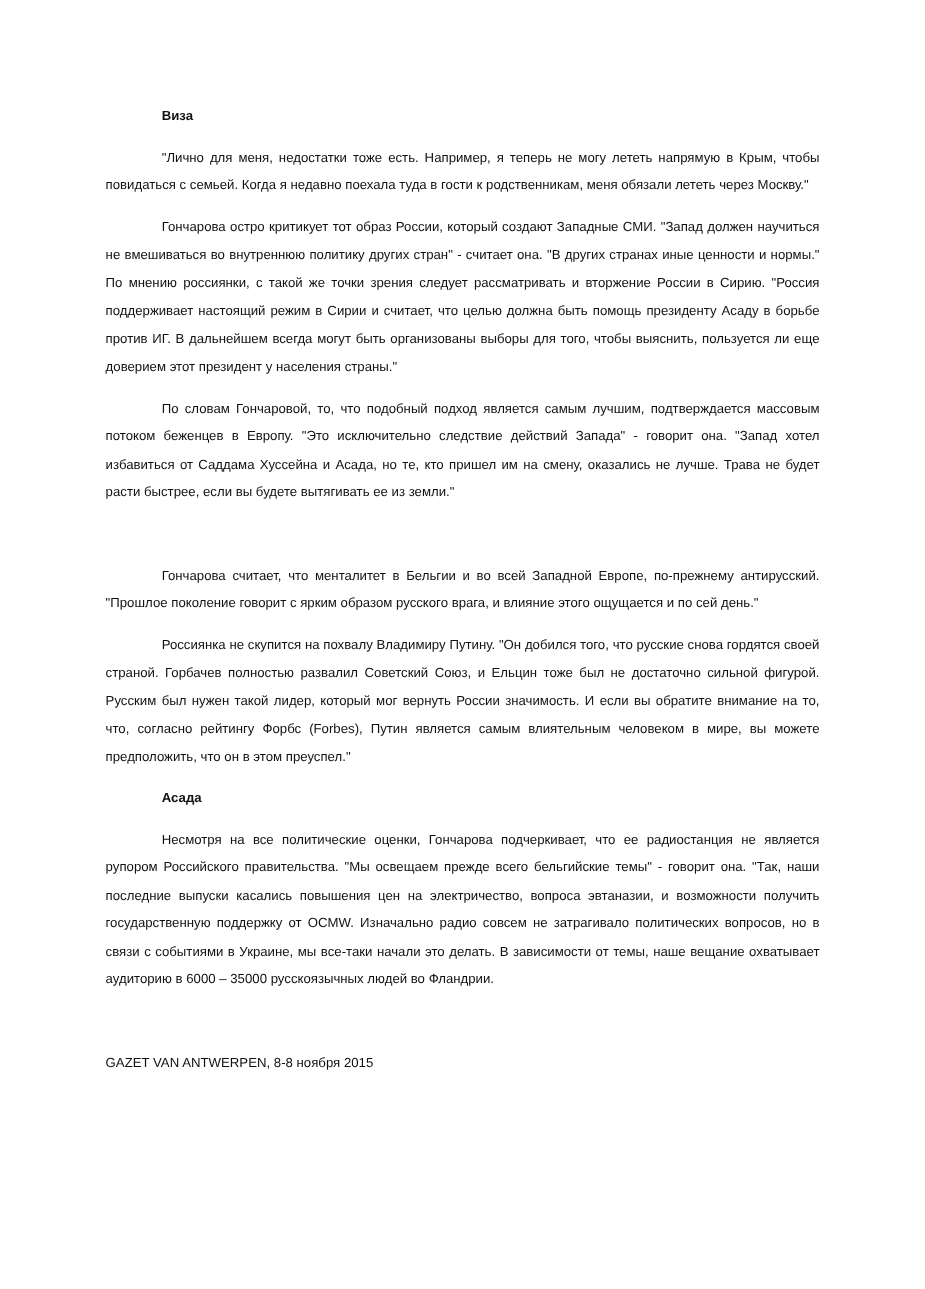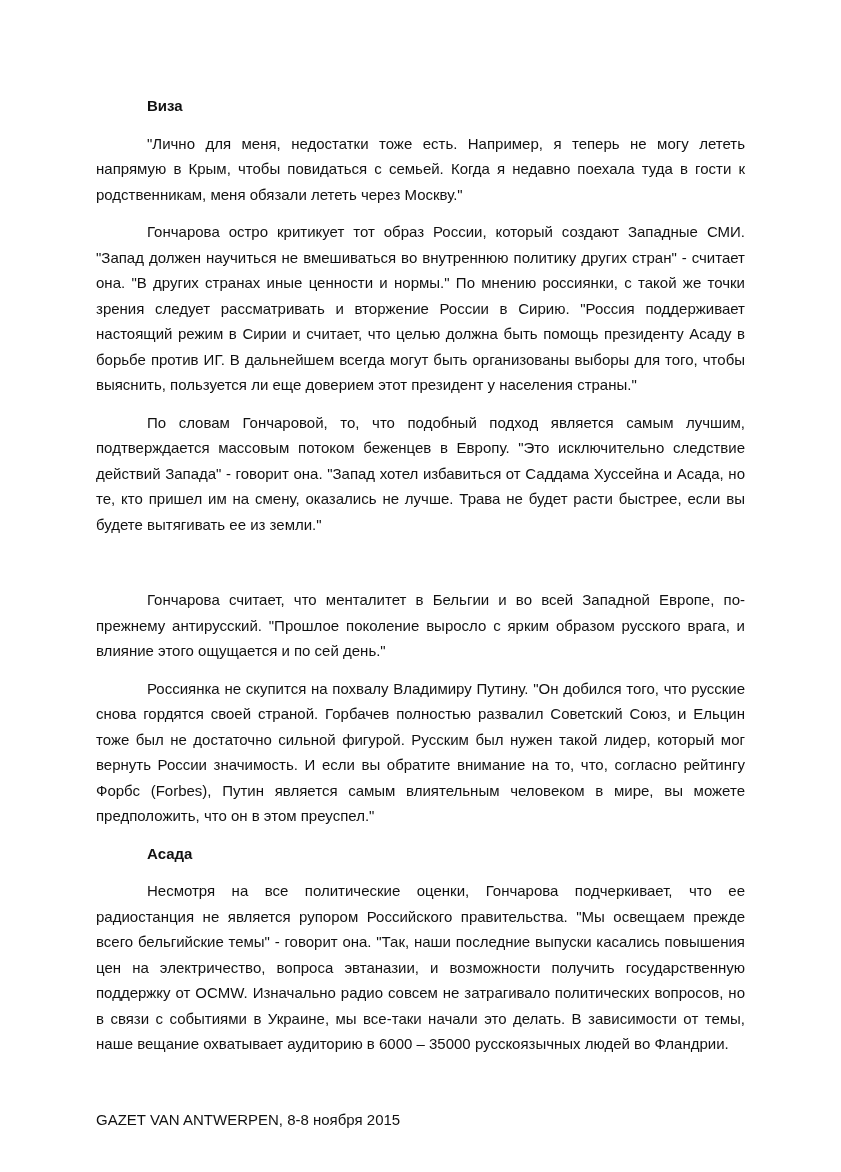--- a/index.html
+++ b/index.html
@@ -9,21 +9,21 @@
   }
   .page {
     position: relative;
     width: 841px;
     height: 1172px;
     margin: 0 auto;
     background: #ffffff;
     box-sizing: border-box;
     padding: 93px 96px 40px 96px;
     font-family: "Liberation Sans", sans-serif;
-    font-size: 15px;
+    font-size: 12px;
     line-height: 25.5px;
     color: #111111;
     overflow: hidden;
   }
   .page p {
     margin: 0 0 12px 0;
     text-align: justify;
     text-indent: 51px;
   }
   .page p.heading {
@@ -54,21 +54,21 @@
   <p class="heading">Виза</p>
 
   <p>"Лично для меня, недостатки тоже есть. Например, я теперь не могу лететь напрямую в Крым, чтобы повидаться с семьей. Когда я недавно поехала туда в гости к родственникам, меня обязали лететь через Москву."</p>
 
   <p>Гончарова остро критикует тот образ России, который создают Западные СМИ. "Запад должен научиться не вмешиваться во внутреннюю политику других стран" - считает она. "В других странах иные ценности и нормы." По мнению россиянки, с такой же точки зрения следует рассматривать  и вторжение России в Сирию.  "Россия поддерживает настоящий режим в Сирии и считает, что  целью должна быть помощь президенту Асаду в борьбе против ИГ. В дальнейшем всегда могут быть организованы выборы для того, чтобы выяснить, пользуется ли еще доверием этот президент у населения страны."</p>
 
   <p>По словам Гончаровой, то, что подобный подход является самым лучшим, подтверждается массовым потоком беженцев в Европу. "Это исключительно следствие действий Запада" -  говорит она.  "Запад хотел избавиться от Саддама Хуссейна и Асада, но те, кто пришел им на смену, оказались не лучше. Трава не будет расти быстрее, если вы будете вытягивать ее из земли."</p>
 
   <div class="blank-line"></div>
 
-  <p>Гончарова считает, что менталитет в Бельгии и во всей Западной Европе, по-прежнему антирусский. "Прошлое поколение выросло с ярким образом русского врага, и влияние этого ощущается и по сей день."</p>
+  <p>Гончарова считает, что менталитет в Бельгии и во всей Западной Европе, по-прежнему антирусский. "Прошлое поколение говорит с ярким образом русского врага, и влияние этого ощущается и по сей день."</p>
 
   <p>Россиянка не скупится на похвалу Владимиру Путину. "Он добился того, что русские снова гордятся своей страной. Горбачев полностью развалил Советский Союз, и Ельцин тоже был не достаточно сильной фигурой. Русским был нужен такой лидер, который мог вернуть России значимость. И если вы обратите внимание на то, что, согласно рейтингу Форбс (Forbes), Путин является самым влиятельным человеком в мире, вы можете предположить, что он в этом преуспел."</p>
 
   <p class="heading">Асада</p>
 
   <p>Несмотря на все  политические  оценки, Гончарова подчеркивает, что ее радиостанция не является рупором Российского правительства. "Мы освещаем  прежде всего бельгийские темы" - говорит она. "Так, наши последние выпуски касались повышения цен на электричество, вопроса эвтаназии, и возможности получить государственную поддержку от OCMW. Изначально радио совсем не затрагивало  политических вопросов, но в связи с событиями в Украине, мы все-таки начали это делать. В зависимости от темы, наше вещание охватывает аудиторию в  6000 – 35000 русскоязычных людей во Фландрии.</p>
 
   <div class="blank-line"></div>
 
   <div class="footer-block">

